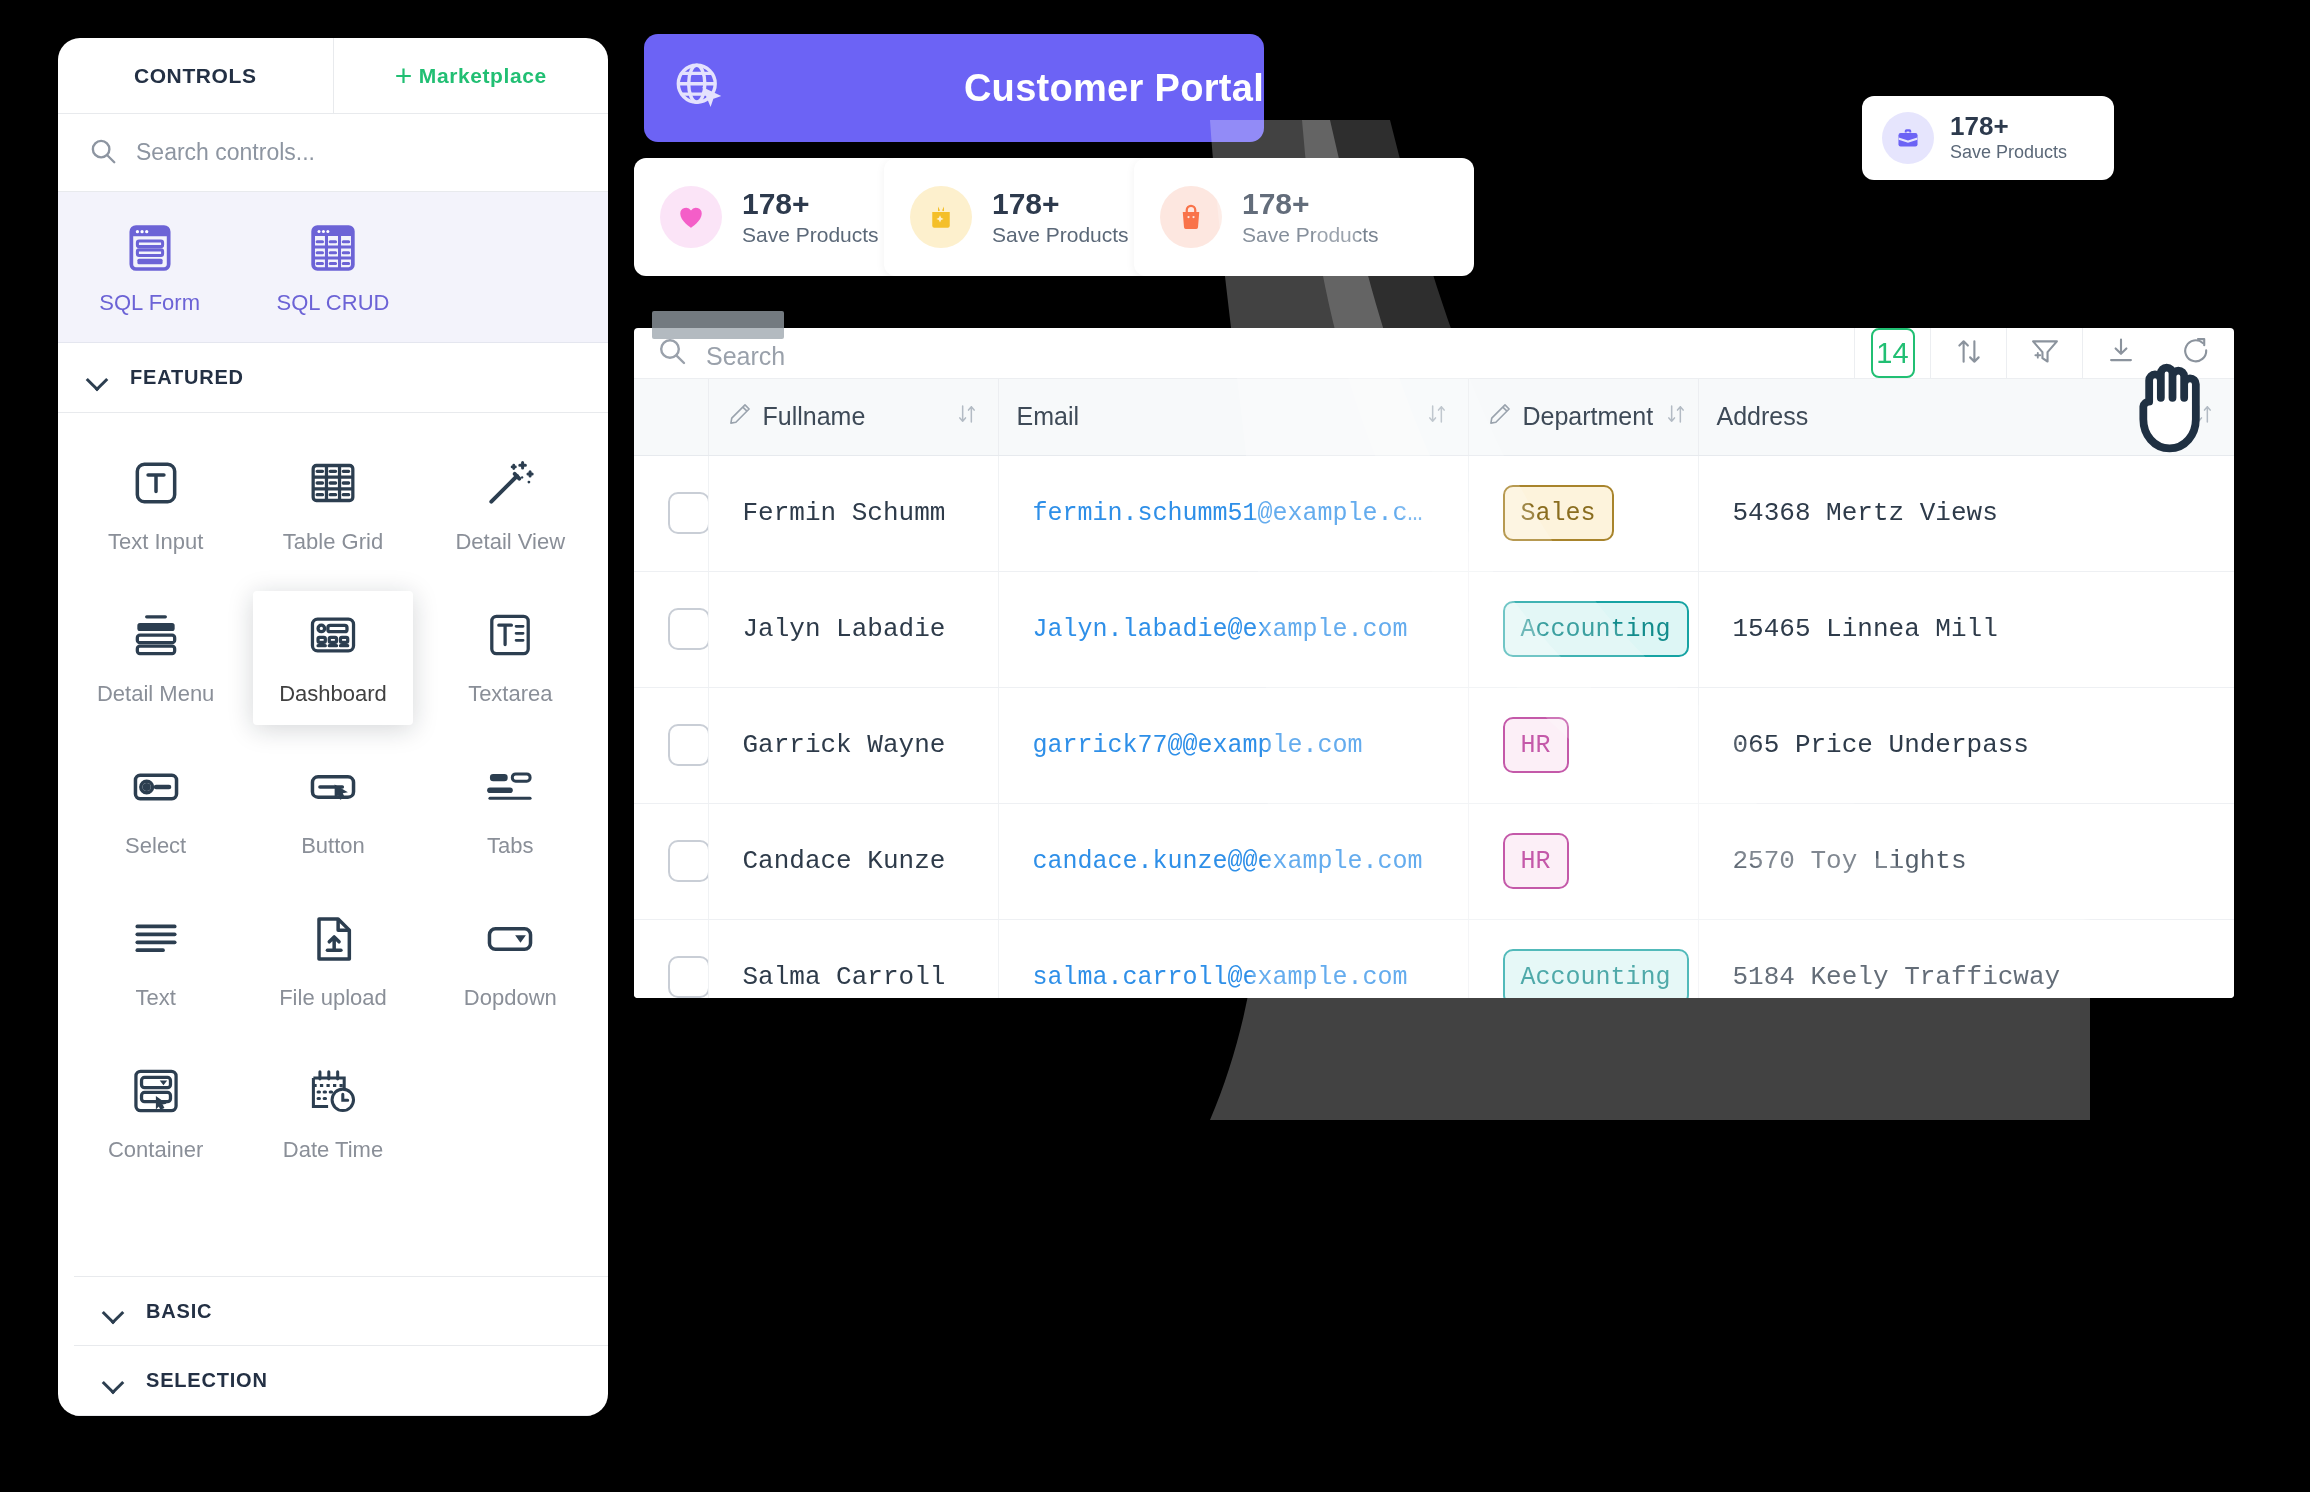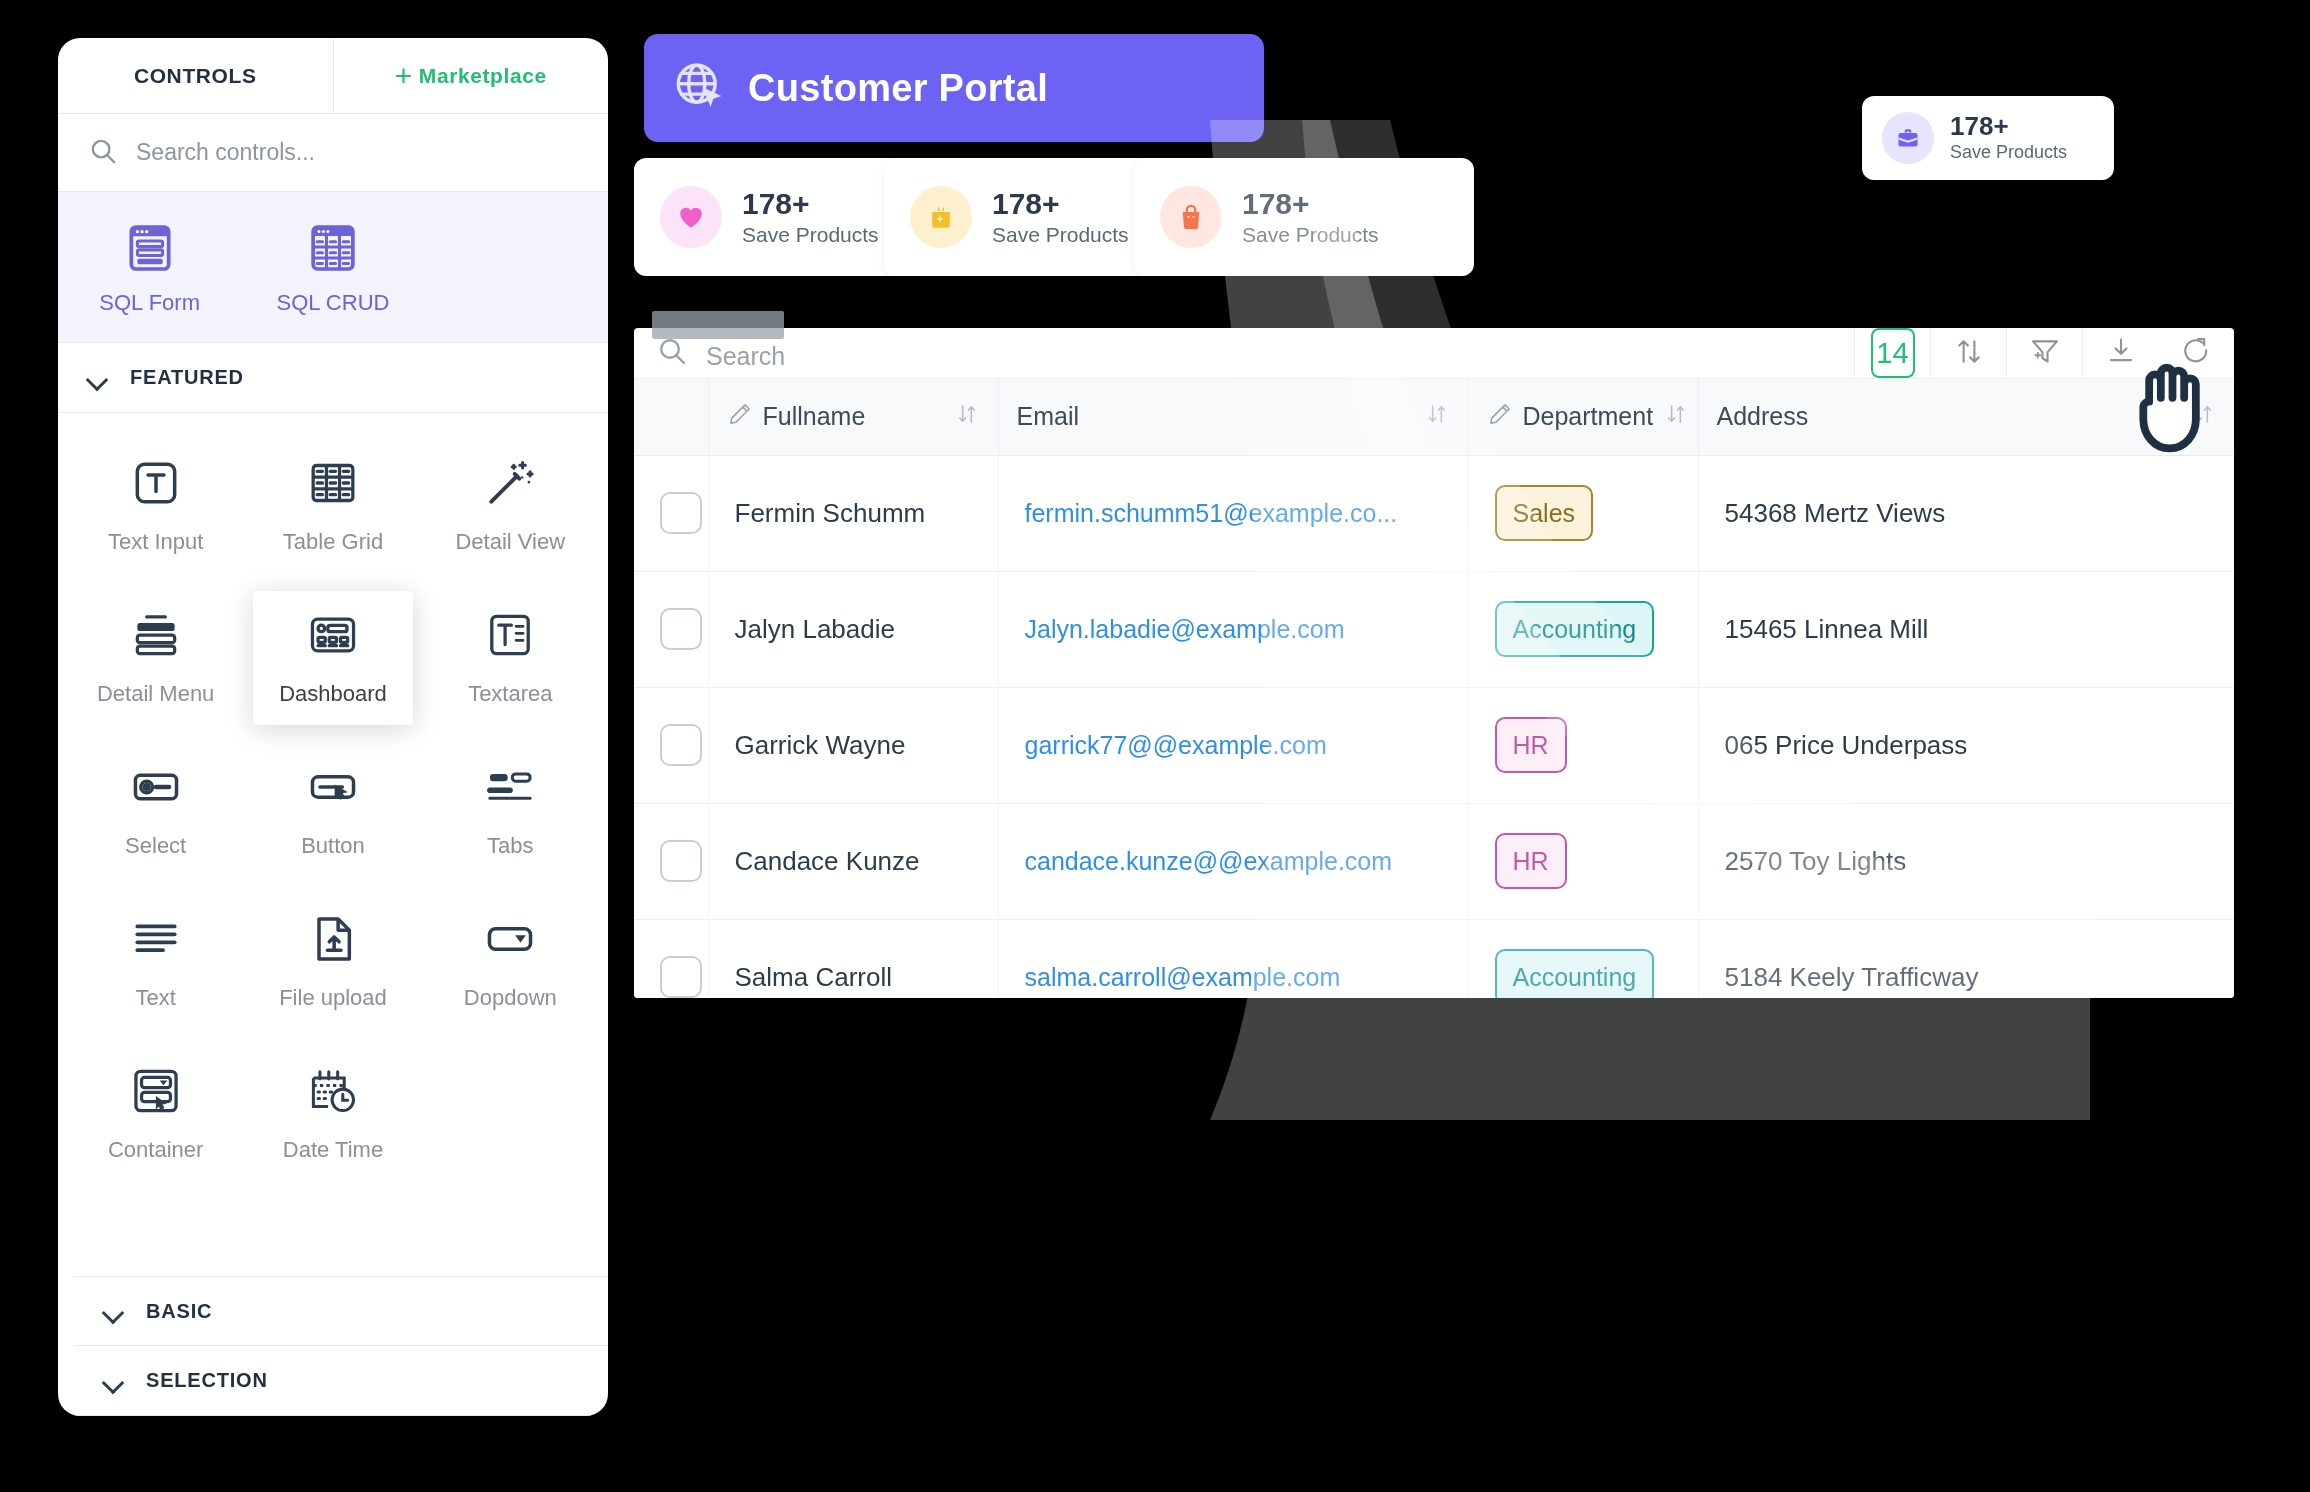--- a/index.html
+++ b/index.html
@@ -85,21 +85,21 @@
   .basic-sections { margin-top: auto; padding-left: 16px; }
 
   
   .app-wrap { position: absolute; left: 634px; top: 28px; width: 1600px; height: 1270px; }
 
   .portal-header {
     position: absolute; left: 10px; top: 6px;
     width: 620px; height: 108px;
     background: #6c63f5; border-radius: 14px;
     display: flex; align-items: center; gap: 22px; padding-left: 28px;
-    color: #fff; z-index: 30;
+    color: #fff; z-index: 30; justify-content: space-between;
   }
   .portal-title { font-size: 38px; font-weight: 700; letter-spacing: .3px; }
 
   .stat-strip { position: absolute; left: 0; top: 130px; width: 1600px; height: 118px; z-index: 20; }
   .stat-card {
     position: absolute; top: 0; width: 340px; height: 118px;
     background: #fff; border-radius: 12px;
     display: flex; align-items: center; gap: 20px; padding-left: 26px;
     box-shadow: 0 2px 10px rgba(0,0,0,.06);
   }
@@ -167,21 +167,21 @@
     background: #f7f9fa; height: 76px; text-align: left;
     font-size: 25px; font-weight: 400; color: #3e4a57;
     border-bottom: 1px solid #e7eaee; border-right: 1px solid #eceef1;
     padding: 0 18px; vertical-align: middle;
   }
   th .th-inner { display: flex; align-items: center; gap: 10px; }
   th .sort { margin-left: auto; flex: none; }
   tbody td {
     height: 116px; font-size: 26px; color: #2e3b4a;
     border-bottom: 1px solid #eef0f3; border-right: 1px solid #f0f2f4;
-    padding: 0 26px; vertical-align: middle; background: #fff;
+    padding: 0 34px; vertical-align: middle; background: #fff; font-family: Liberation Mono, monospace;
   }
   td.mail { color: #2e8fe8; font-size: 25px; white-space: nowrap; overflow: hidden; text-overflow: ellipsis; }
   .col-cb { width: 74px; }
   .col-name { width: 290px; }
   .col-mail { width: 470px; }
   .col-dept { width: 230px; }
   .cbox {
     width: 42px; height: 42px; border: 2px solid #c9ced6;
     border-radius: 10px; background: #fff; display: block; margin: 0 auto;
   }

